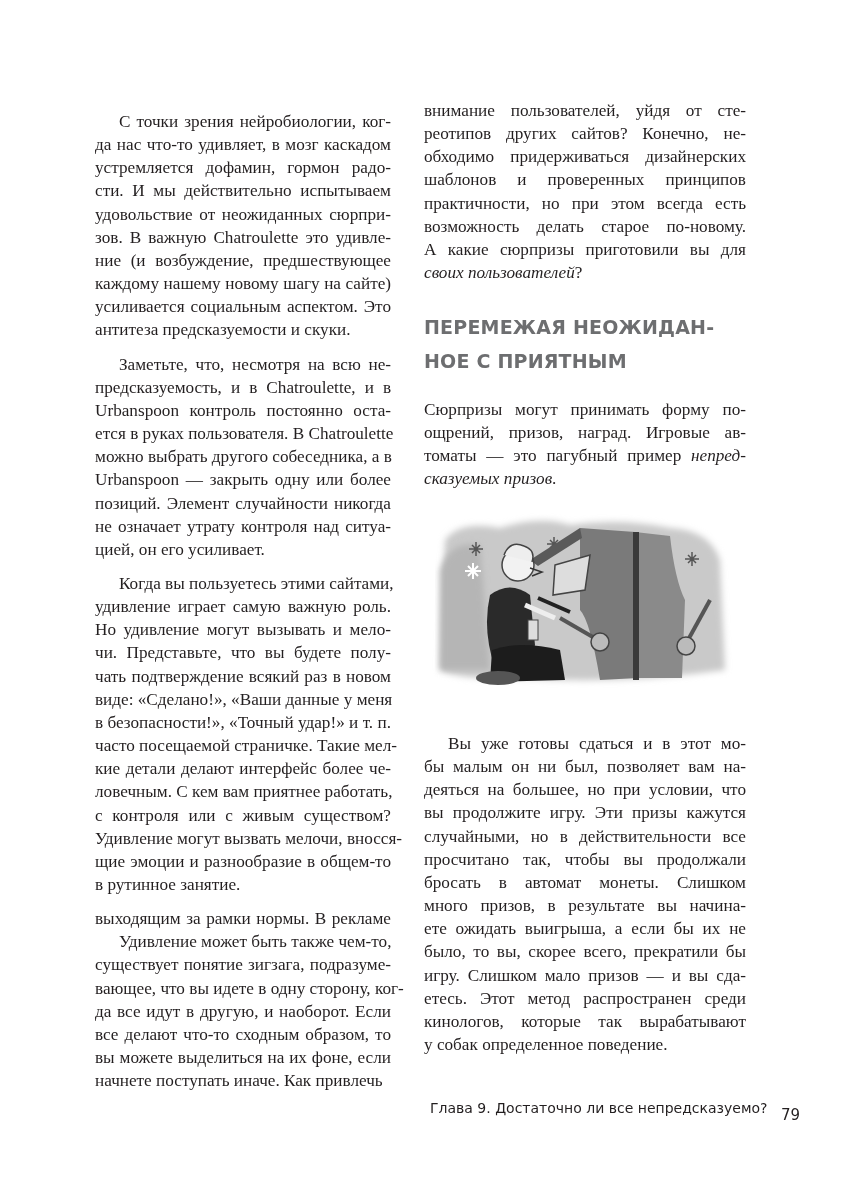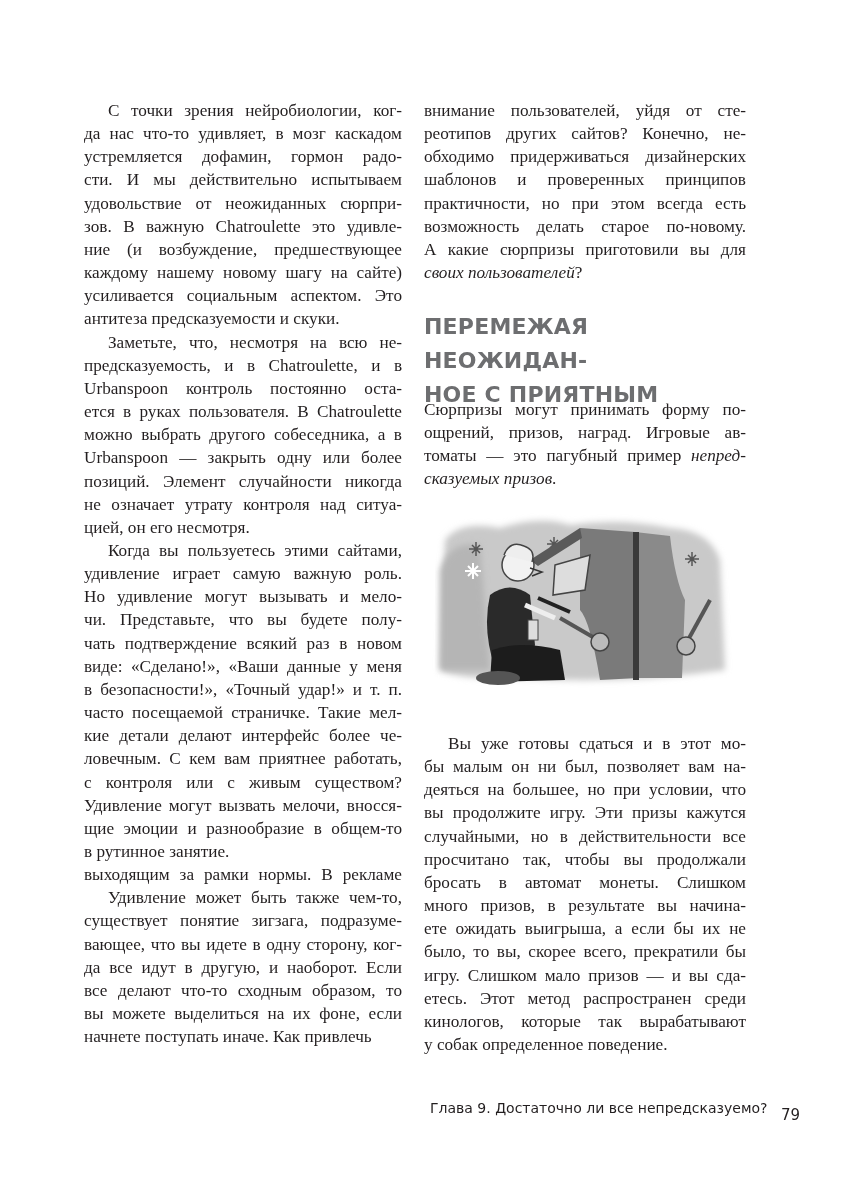--- a/index.html
+++ b/index.html
@@ -10,29 +10,29 @@
   }
   .col {
     position: absolute; top: 99px; width: 318px;
     font-size: 15.5px; line-height: 23.15px;
     text-align: justify; hyphens: manual;
     font-family: "Liberation Serif", "DejaVu Serif", serif;
     font-size: 17.2px;
   }
   .col.left { left: 84px; }
   .col.right { left: 424px; width: 322px; }
-  .col p { margin: 0; text-indent: 0; }
+  .col p { margin: 11px; text-indent: 0; }
   .col .line { display: block; text-align: justify; text-align-last: justify; white-space: nowrap; }
   .col .line.last { text-align-last: left; }
   .col .line.ind { padding-left: 24px; }
   em { font-style: italic; }
   h2.section-heading {
     position: absolute; left: 424px; top: 310px; width: 330px; margin: 0;
     font-family: "DejaVu Sans", "Liberation Sans", sans-serif;
-    font-weight: bold; font-size: 22px; line-height: 34px;
+    font-weight: bold; font-size: 19px; line-height: 34px;
     color: #6d6e70; letter-spacing: 0.2px;
   }
   .illustration {
     position: absolute; left: 420px; top: 500px; width: 318px; height: 190px;
   }
   .footer {
     position: absolute; top: 1100px; left: 430px; width: 370px;
     font-family: "DejaVu Sans", "Liberation Sans", sans-serif;
     font-size: 14px; color: #231f20;
   }
@@ -57,21 +57,21 @@
     </p>
     <p>
       <span class="line ind">Заметьте, что, несмотря на всю не-</span>
       <span class="line">предсказуемость, и в Chatroulette, и в</span>
       <span class="line">Urbanspoon контроль постоянно оста-</span>
       <span class="line">ется в руках пользователя. В Chatroulette</span>
       <span class="line">можно выбрать другого собеседника, а в</span>
       <span class="line">Urbanspoon — закрыть одну или более</span>
       <span class="line">позиций. Элемент случайности никогда</span>
       <span class="line">не означает утрату контроля над ситуа-</span>
-      <span class="line last">цией, он его несмотря.</span>
+      <span class="line last">цией, он его усиливает.</span>
     </p>
     <p>
       <span class="line ind">Когда вы пользуетесь этими сайтами,</span>
       <span class="line">удивление играет самую важную роль.</span>
       <span class="line">Но удивление могут вызывать и мело-</span>
       <span class="line">чи. Представьте, что вы будете полу-</span>
       <span class="line">чать подтверждение всякий раз в новом</span>
       <span class="line">виде: «Сделано!», «Ваши данные у меня</span>
       <span class="line">в безопасности!», «Точный удар!» и т. п.</span>
       <span class="line">часто посещаемой страничке. Такие мел-</span>

